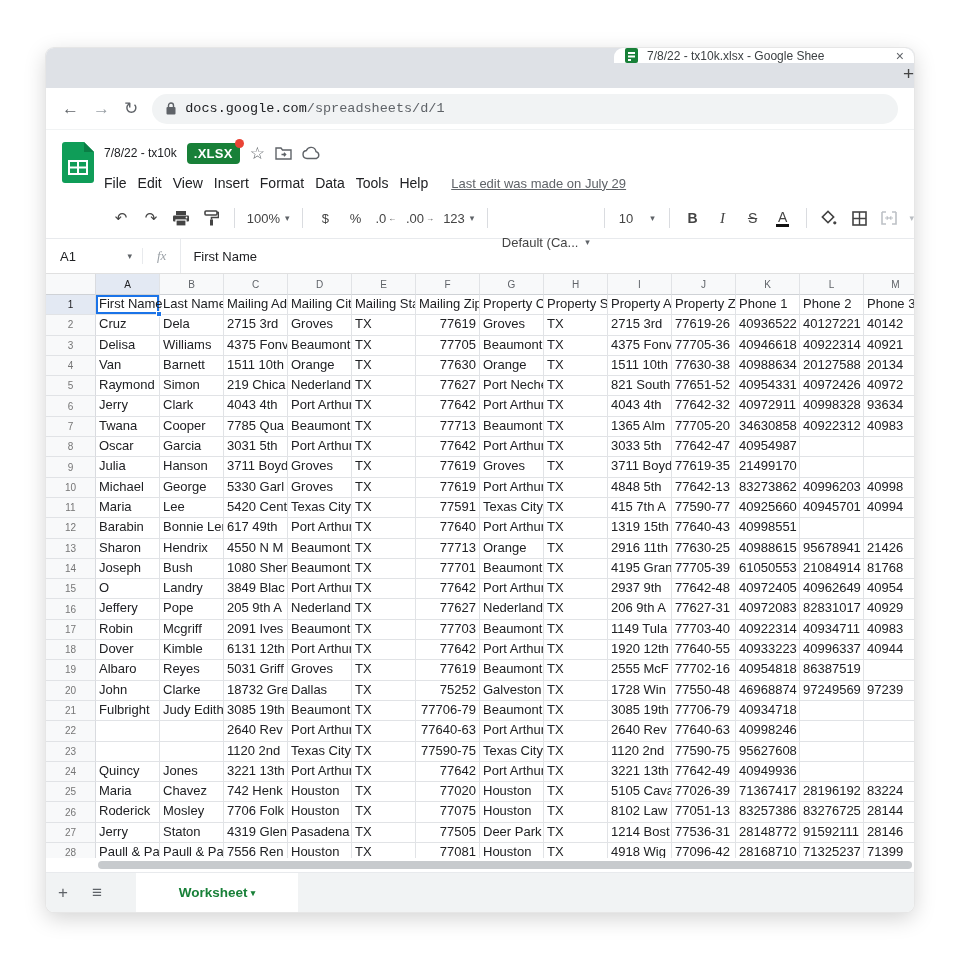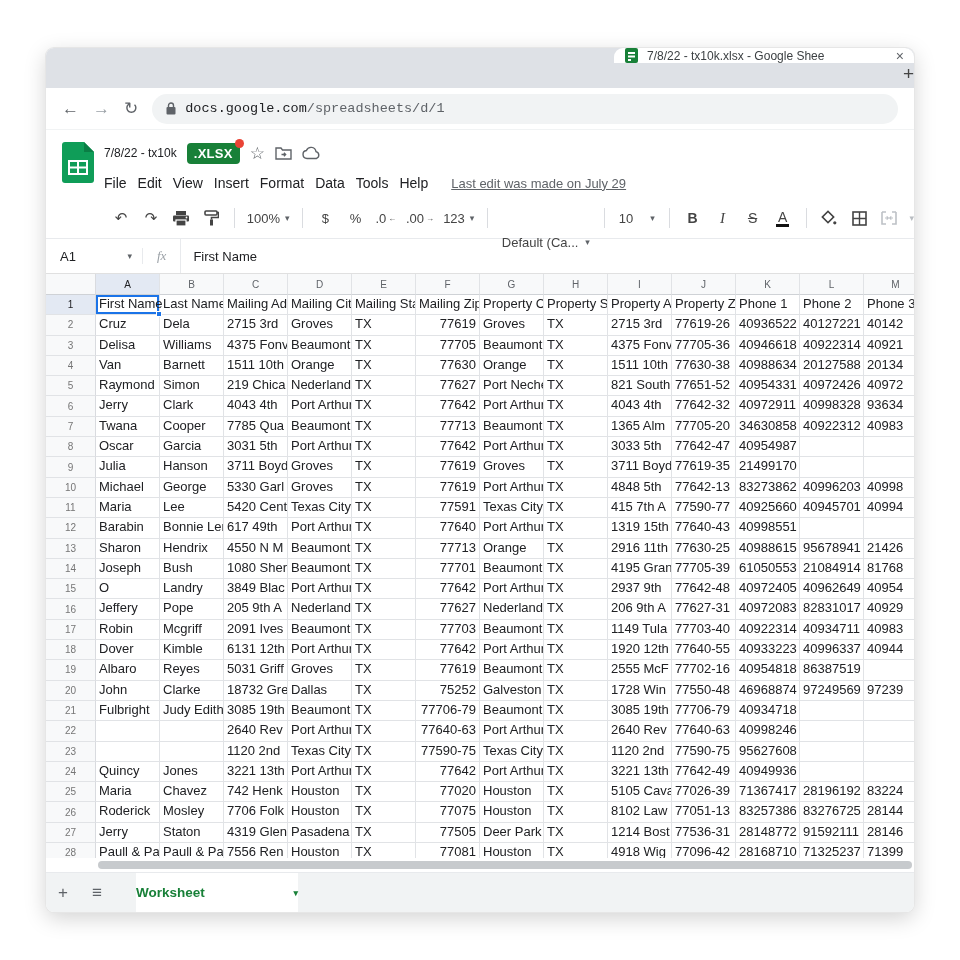--- a/index.html
+++ b/index.html
@@ -69,21 +69,21 @@
     font-size:13px; color:#202124; line-height:18.5px; padding:0 3px; white-space:nowrap; overflow:hidden; }
   .cell.num{ text-align:right; }
   .cell.sel{ box-shadow:inset 0 0 0 2px #1a73e8; overflow:visible; z-index:2; }
   .handle{ position:absolute; right:-3px; bottom:-3px; width:6px; height:6px; background:#1a73e8; border:1px solid #fff; }
 
   
   .hscroll{ position:absolute; left:0; right:0; bottom:40px; height:14px; background:#fff; }
   .thumb{ position:absolute; left:52px; right:2px; top:3px; height:8px; border-radius:4px; background:#c7cacd; }
   .sheetbar{ position:absolute; left:0; right:0; bottom:0; height:40px; background:#f1f3f4; display:flex; align-items:center; border-top:1px solid #e8eaed;}
   .sb-ic{ font-size:17px; color:#5f6368; width:34px; text-align:center; }
-  .sheettab{ height:100%; width:162px; margin-left:22px; background:#fff; display:flex; align-items:center; justify-content:space-between; gap:0;
+  .sheettab{ height:100%; width:162px; margin-left:22px; background:#fff; display:flex; align-items:center; justify-content:center; gap:0;
     font-size:13.5px; font-weight:bold; color:#188038; }
   .sheettab .car{ color:#188038; }
   svg{ display:block; }
 </style>
 </head>
 <body>
 
 <div class="window">
 
   <div class="tabstrip">

